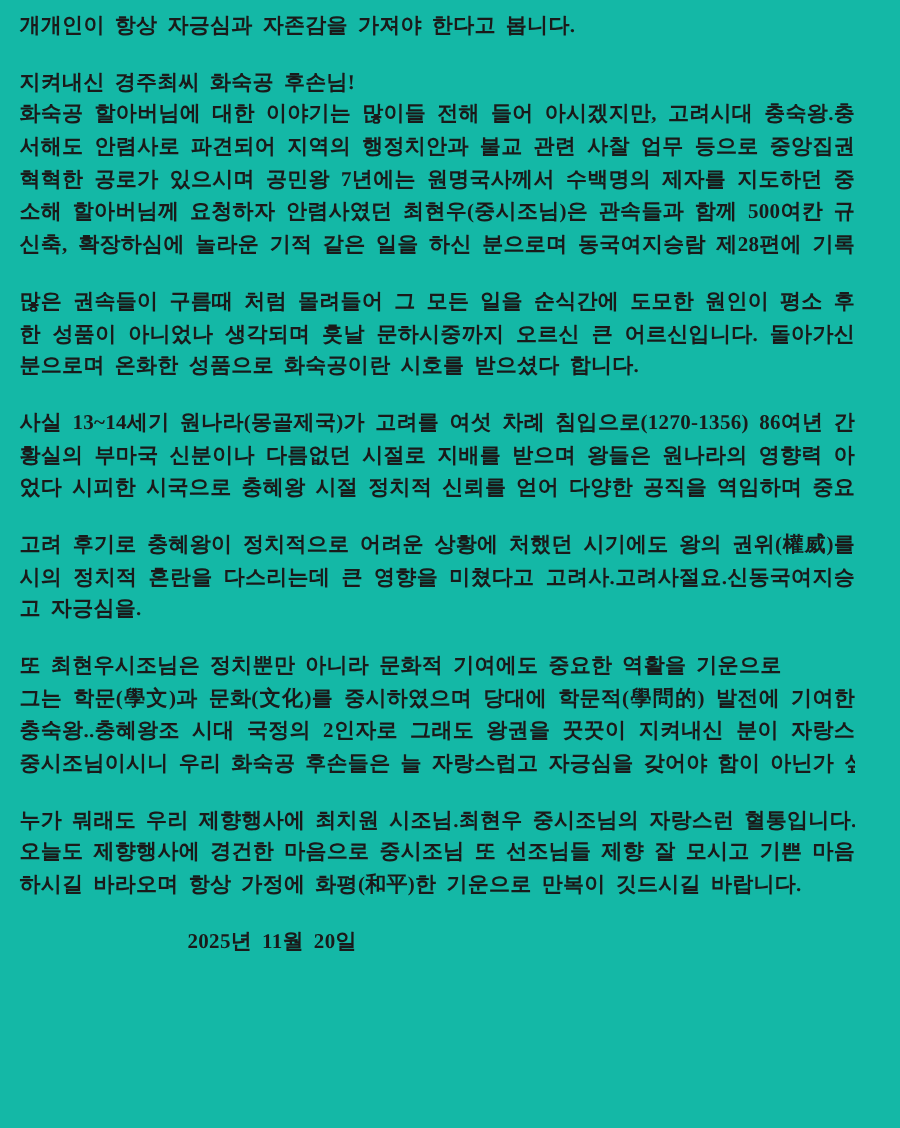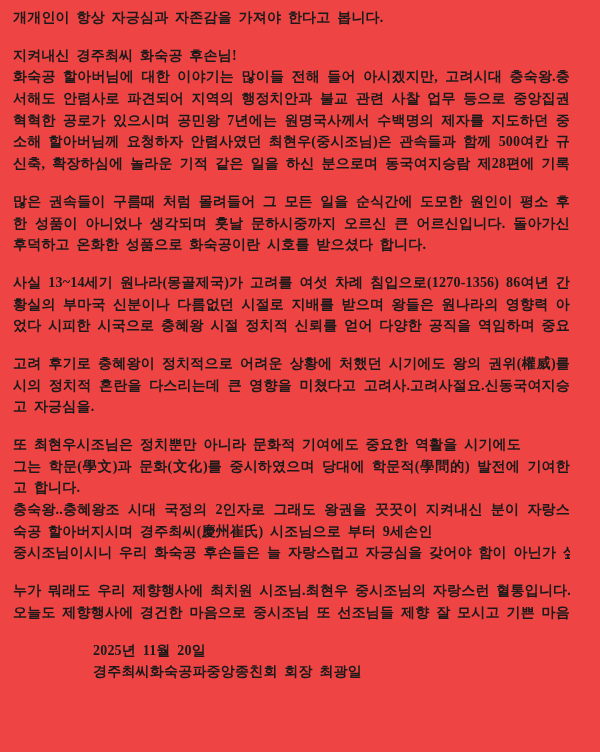--- a/index.html
+++ b/index.html
@@ -1,21 +1,21 @@
 <!DOCTYPE html>
 <html><head>
 <meta charset="utf-8">
 <style>
   html, body { margin: 0; padding: 0; background: #ffffff; }
   .page {
     position: relative;
     width: 600px;
     height: 752px;
     box-sizing: border-box;
-    background: #ef4444;
+    background: #14b8a6;
     padding: 7px 30px 0 13px;
     overflow: hidden;
     font-family: "Liberation Serif", "DejaVu Serif", serif;
   }
   .ln {
     font-size: 14px;
     font-weight: bold;
     line-height: 21.7px;
     height: 21.7px;
     color: #1a1a1a;
@@ -23,63 +23,61 @@
     word-spacing: 3px;
     white-space: nowrap;
     overflow: hidden;
   }
   .j {
     white-space: normal;
     text-align: justify;
     text-align-last: justify;
   }
   .sp { height: 16px; }
-  .closing { margin-left: 80px; }
+  .closing { margin-left: 112px; }
 </style>
 </head>
 <body>
 
 <div class="page">
 
   <div class="ln">개개인이 항상 자긍심과 자존감을 가져야 한다고 봅니다.</div>
   <div class="sp"></div>
 
   <div class="ln">지켜내신 경주최씨 화숙공 후손님!</div>
   <div class="ln j">화숙공 할아버님에 대한 이야기는 많이들 전해 들어 아시겠지만, 고려시대 충숙왕.충혜왕 시절</div>
   <div class="ln j">서해도 안렴사로 파견되어 지역의 행정치안과 불교 관련 사찰 업무 등으로 중앙집권체제 유지에</div>
   <div class="ln j">혁혁한 공로가 있으시며 공민왕 7년에는 원명국사께서 수백명의 제자를 지도하던 중 건물이 협</div>
   <div class="ln j">소해 할아버님께 요청하자 안렴사였던 최현우(중시조님)은 관속들과 함께 500여칸 규모의 건물을</div>
   <div class="ln j">신축, 확장하심에 놀라운 기적 같은 일을 하신 분으로며 동국여지승람 제28편에 기록이 되어 있</div>
   <div class="sp"></div>
 
   <div class="ln j">많은 권속들이 구름때 처럼 몰려들어 그 모든 일을 순식간에 도모한 원인이 평소 후덕함과 온화</div>
   <div class="ln j">한 성품이 아니었나 생각되며 훗날 문하시중까지 오르신 큰 어르신입니다. 돌아가신 연후에도 그</div>
-  <div class="ln">후덕하고 온화한 성품으로 화숙공이란 시호를 받으셨다 합니다.</div>
+  <div class="ln">분으로며 온화한 성품으로 화숙공이란 시호를 받으셨다 합니다.</div>
   <div class="sp"></div>
 
   <div class="ln j">사실 13~14세기 원나라(몽골제국)가 고려를 여섯 차례 침입으로(1270-1356) 86여년 간은 원나라</div>
   <div class="ln j">황실의 부마국 신분이나 다름없던 시절로 지배를 받으며 왕들은 원나라의 영향력 아래서 통치되</div>
   <div class="ln j">었다 시피한 시국으로 충혜왕 시절 정치적 신뢰를 얻어 다양한 공직을 역임하며 중요한 역할을</div>
   <div class="sp"></div>
 
   <div class="ln j">고려 후기로 충혜왕이 정치적으로 어려운 상황에 처했던 시기에도 왕의 권위(權威)를 지키고 당</div>
   <div class="ln j">시의 정치적 혼란을 다스리는데 큰 영향을 미쳤다고 고려사.고려사절요.신동국여지승람은 기록하</div>
   <div class="ln">고 자긍심을.</div>
   <div class="sp"></div>
 
-  <div class="ln">또 최현우시조님은 정치뿐만 아니라 문화적 기여에도 중요한 역활을 시기에도</div>
+  <div class="ln">또 최현우시조님은 정치뿐만 아니라 문화적 기여에도 중요한 역활을 기운으로</div>
   <div class="ln j">그는 학문(學文)과 문화(文化)를 중시하였으며 당대에 학문적(學問的) 발전에 기여한 공로도 크다</div>
-  <div class="ln">고 합니다.</div>
   <div class="ln j">충숙왕..충혜왕조 시대 국정의 2인자로 그래도 왕권을 꿋꿋이 지켜내신 분이 자랑스러운 우리 화</div>
-  <div class="ln">숙공 할아버지시며 경주최씨(慶州崔氏) 시조님으로 부터 9세손인</div>
   <div class="ln">중시조님이시니 우리 화숙공 후손들은 늘 자랑스럽고 자긍심을 갖어야 함이 아닌가 싶습니다.</div>
   <div class="sp"></div>
 
   <div class="ln">누가 뭐래도 우리 제향행사에 최치원 시조님.최현우 중시조님의 자랑스런 혈통입니다.</div>
   <div class="ln j">오늘도 제향행사에 경건한 마음으로 중시조님 또 선조님들 제향 잘 모시고 기쁜 마음으로 귀가</div>
+  <div class="ln">하시길 바라오며 항상 가정에 화평(和平)한 기운으로 만복이 깃드시길 바랍니다.</div>
   <div class="sp"></div>
 
   <div class="closing">
     <div class="ln">2025년 11월 20일</div>
-    <div class="ln">경주최씨화숙공파중앙종친회 회장 최광일</div>
   </div>
 
 </div>
 
 </body></html>

